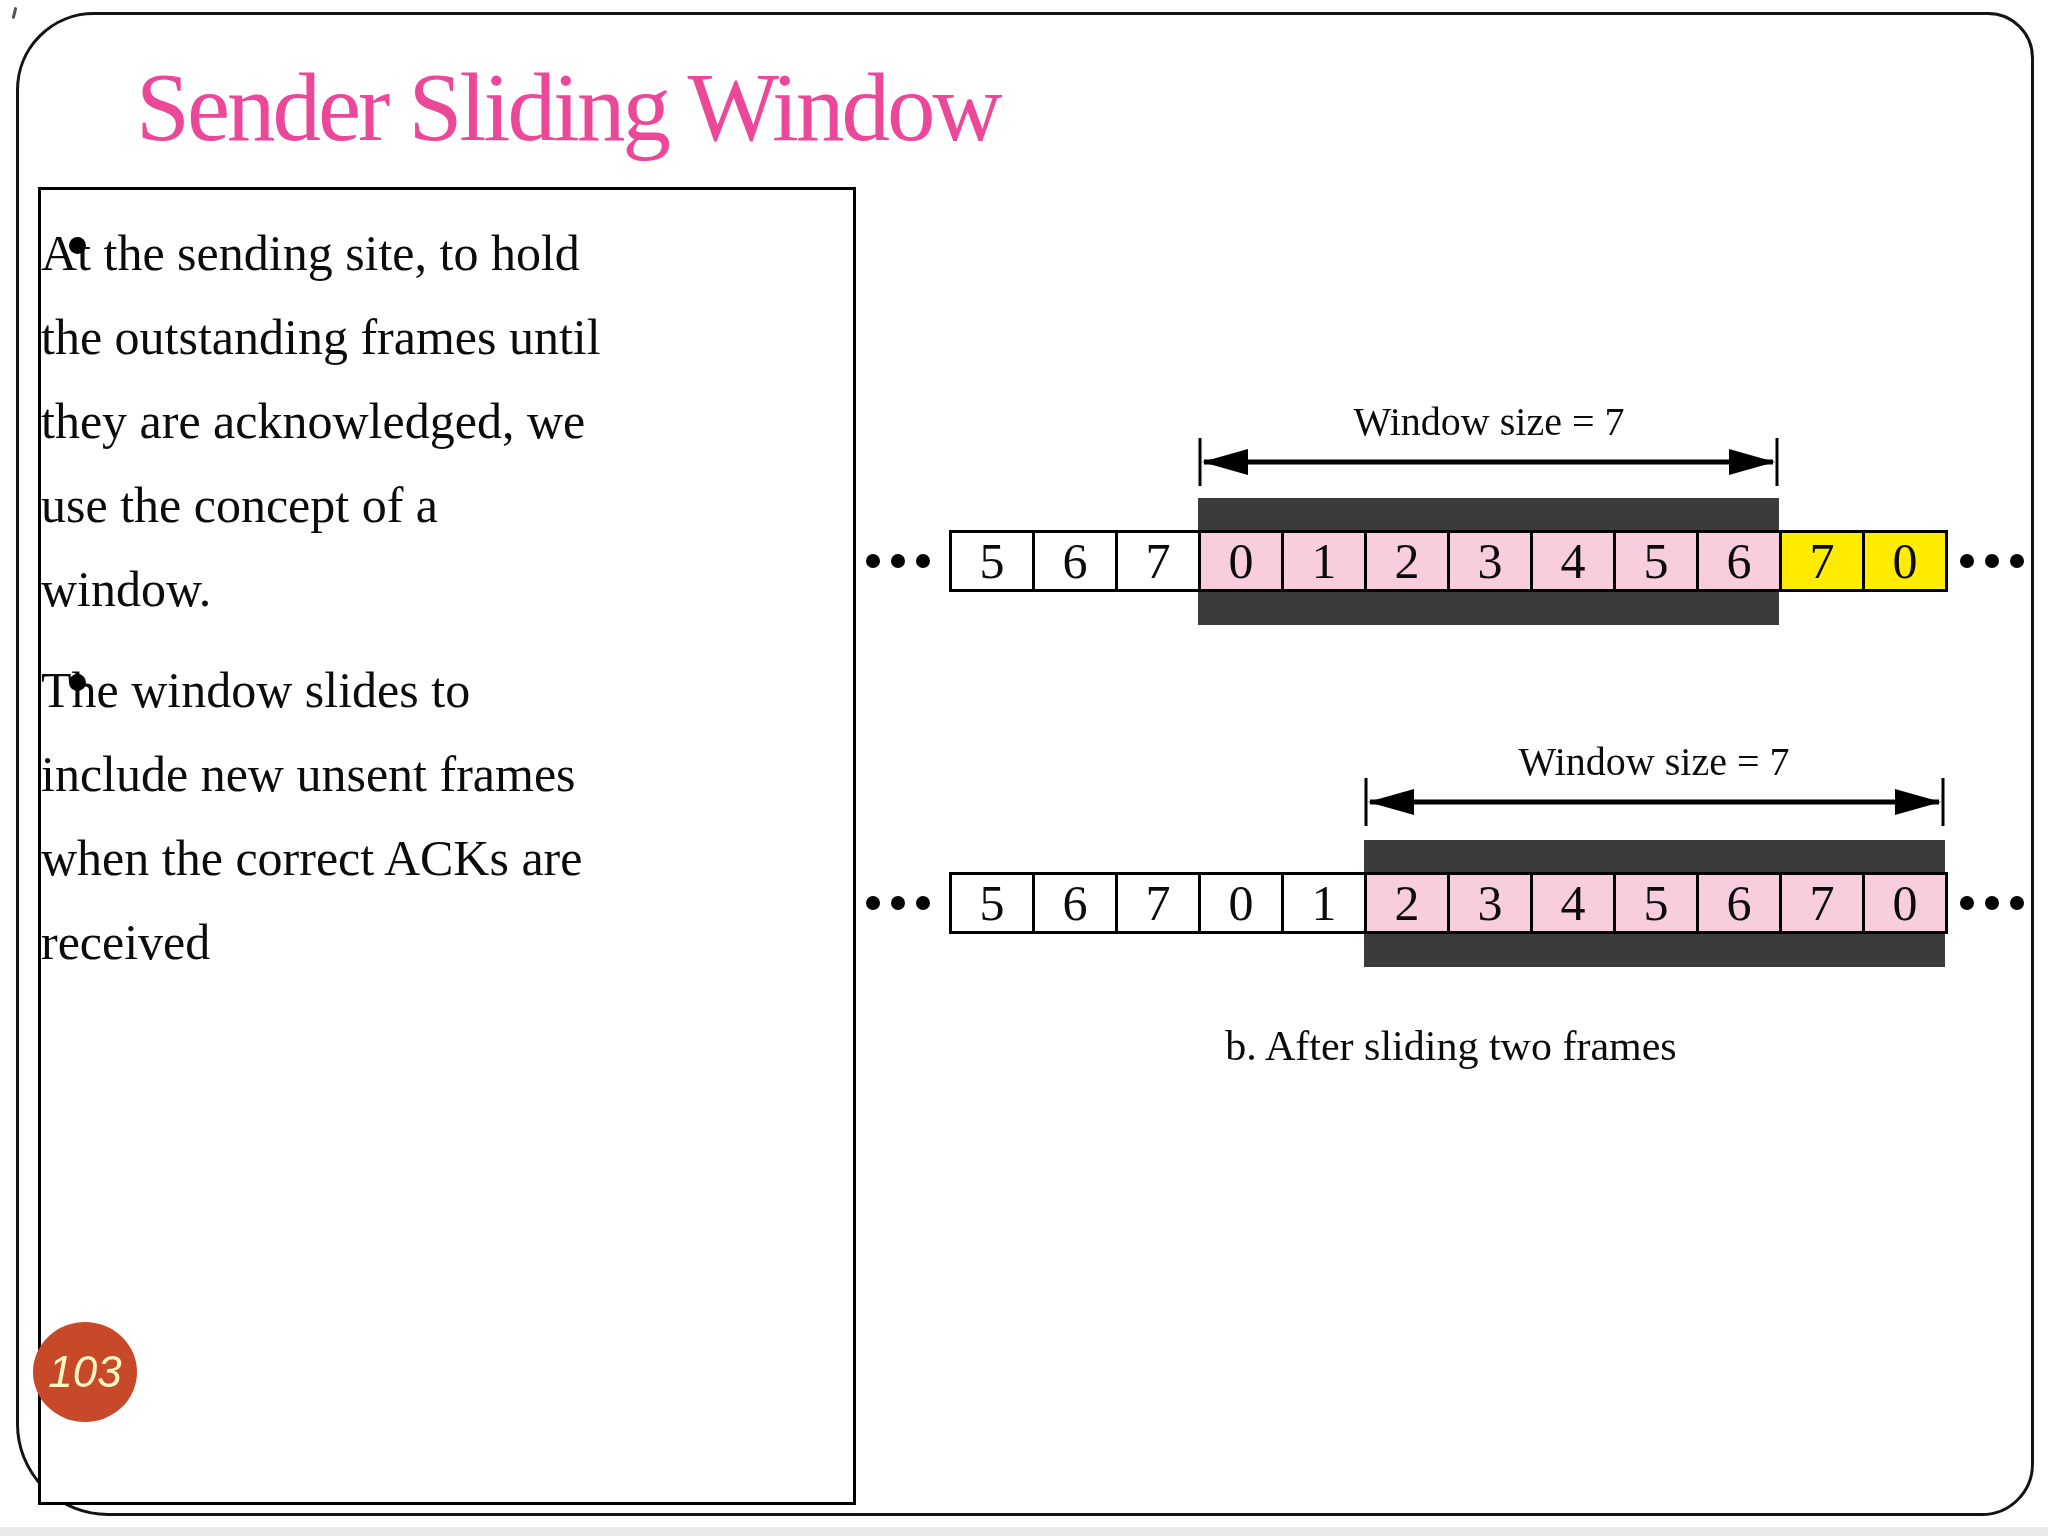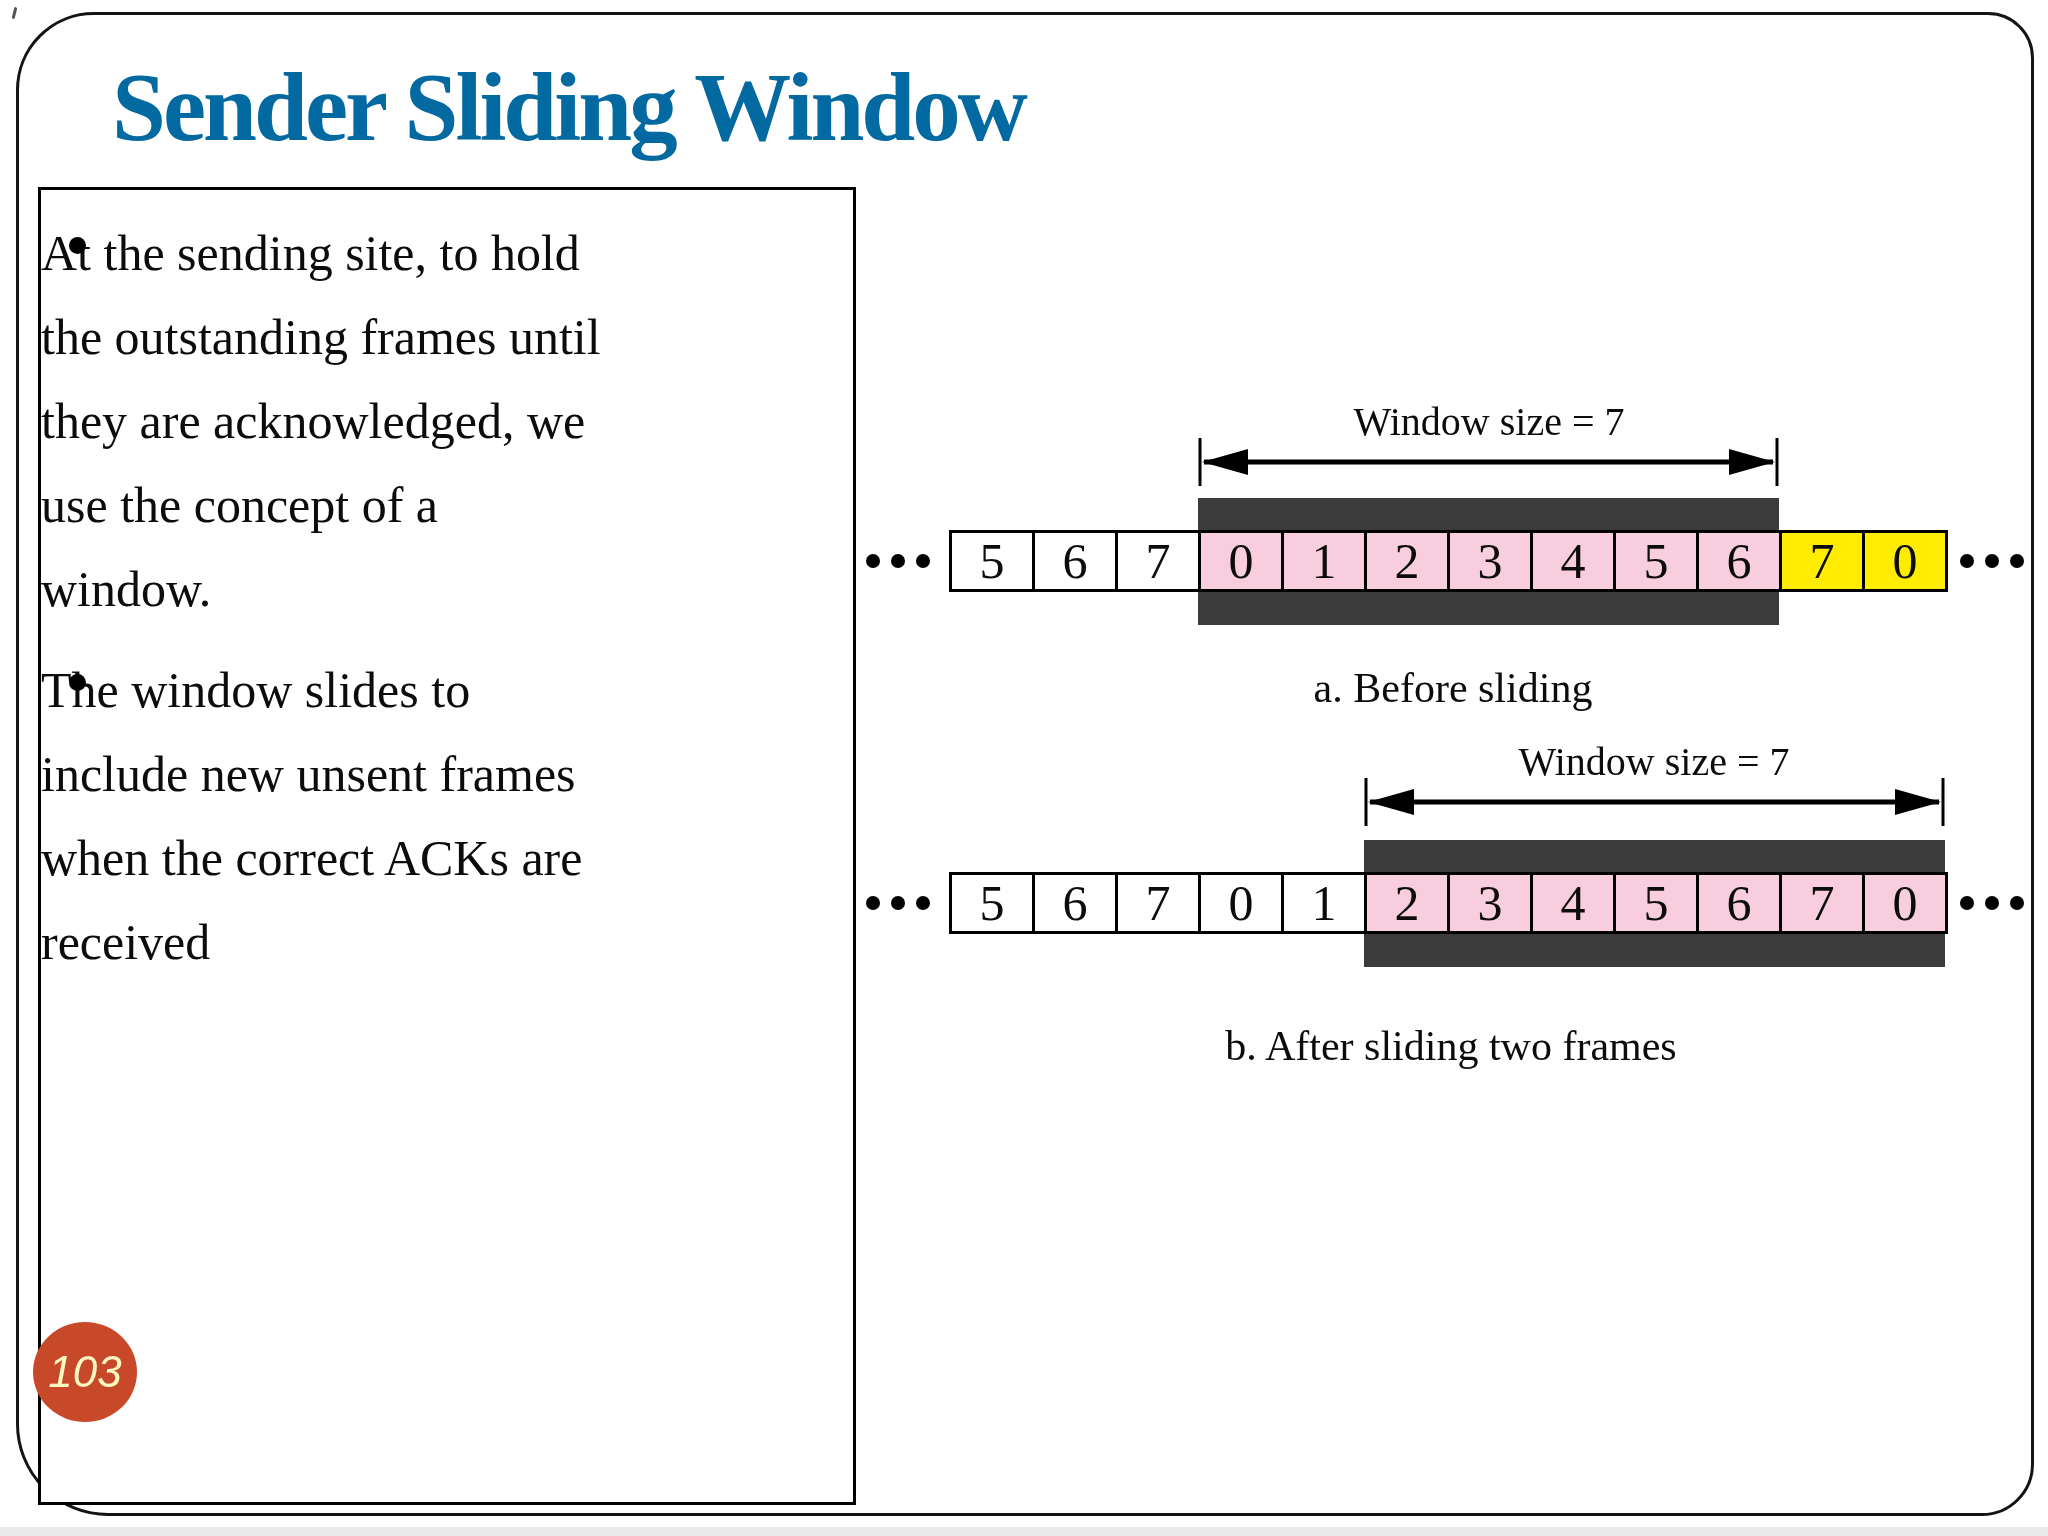--- a/index.html
+++ b/index.html
@@ -4,22 +4,22 @@
 <style>
   html,body{margin:0;padding:0;background:#fff;}
   .slide{position:relative;width:2048px;height:1536px;background:#ffffff;overflow:hidden;
          font-family:"Liberation Serif","DejaVu Serif",serif;color:#0c0c0c;}
   .slide-border{position:absolute;left:16px;top:12px;width:2018px;height:1504px;
          border:3px solid #141414;border-radius:78px 46px 52px 92px;box-sizing:border-box;}
   .stray-mark{position:absolute;left:13px;top:7px;width:3px;height:12px;background:#555;
          transform:rotate(14deg);border-radius:2px;}
   .bottom-strip{position:absolute;left:0;top:1527px;width:2048px;height:9px;background:#e9e9e9;}
 
-  .page-title{position:absolute;left:112px;top:52px;font-size:97px;letter-spacing:-3px;
-         white-space:nowrap;color:#0369a1;font-weight:bold;}
+  .page-title{position:absolute;left:136px;top:52px;font-size:97px;letter-spacing:-3px;
+         white-space:nowrap;color:#ec4899;}
 
   .bullet-box{position:absolute;left:38px;top:187px;width:818px;height:1318px;
          border:3px solid #000;box-sizing:border-box;background:#fff;}
   .bullet-list{list-style:none;margin:0;padding:21px 14px 0 0;}
   .bullet-list li{position:relative;font-size:50px;line-height:84px;
          white-space:pre-line;margin:0 0 17px 0;}
   .bullet-list li::before{content:"";position:absolute;left:28px;top:26px;width:17px;height:17px;
          border-radius:50%;background:#000;}
   .bullet-list sup{font-size:0.55em;line-height:0;position:relative;top:-0.45em;}
 
@@ -94,21 +94,20 @@
       <div class="cell" style="background: rgb(248, 206, 222);">5</div>
       <div class="cell" style="background: rgb(248, 206, 222);">6</div>
       <div class="cell" style="background: rgb(255, 236, 0);">7</div>
       <div class="cell" style="background: rgb(255, 236, 0);">0</div>
     </div>
   <div class="dots" style="left:1960px;top:554px;">
       <i></i>
       <i></i>
       <i></i>
     </div>
-  <div class="diagram-caption" style="left:1453px;top:664px;">a. Before sliding</div>
 
   <div class="diagram-label" style="left:1654px;top:738px;">Window size = 7</div>
   <svg class="arrow-svg" style="left:1362px;top:778px;" width="585" height="48" viewBox="0 0 585 48">
     <line x1="4" y1="0" x2="4" y2="48" stroke="#000" stroke-width="3"></line>
     <line x1="581" y1="0" x2="581" y2="48" stroke="#000" stroke-width="3"></line>
     <line x1="8" y1="24" x2="577" y2="24" stroke="#000" stroke-width="5"></line>
     <polygon points="6,24 52,11 52,37" fill="#000"></polygon>
     <polygon points="579,24 533,11 533,37" fill="#000"></polygon>
   </svg>
   <div class="window-bar" style="left: 1364px; top: 840px; background: rgb(59, 59, 59);"></div>

